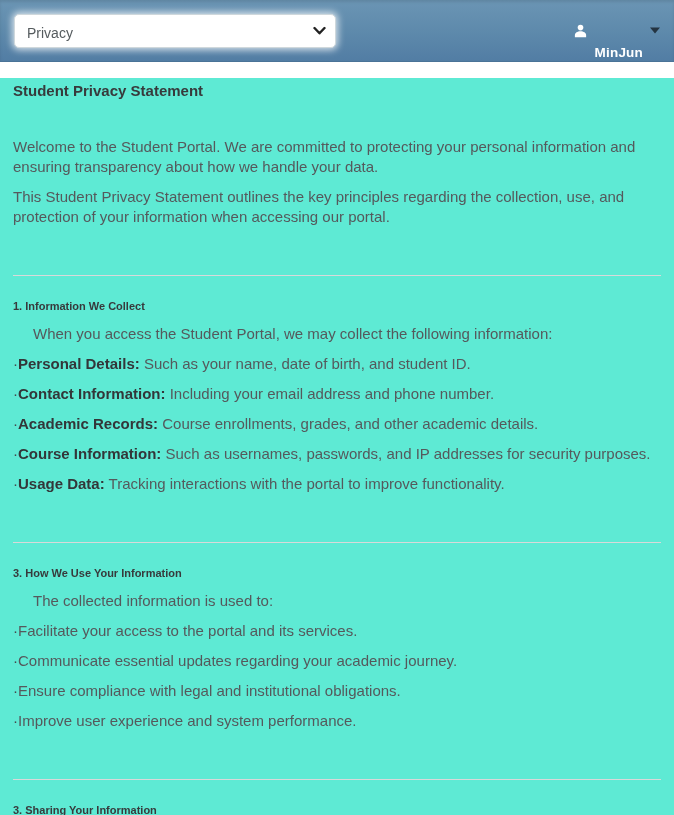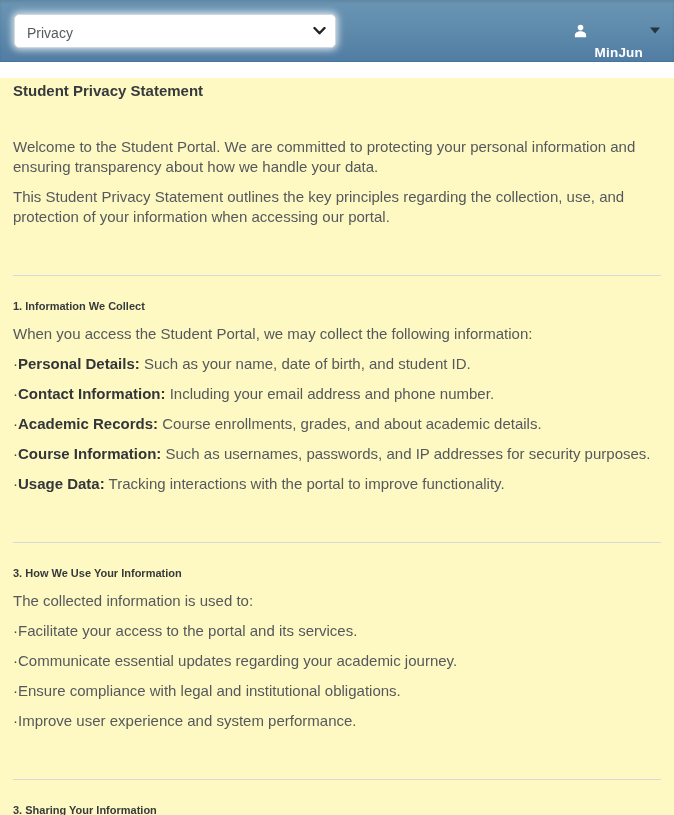--- a/index.html
+++ b/index.html
@@ -35,21 +35,21 @@
     pointer-events: none; display: flex;
   }
   .user-menu {
     display: flex; align-items: center; gap: 7px;
     color: #ffffff; cursor: pointer;
   }
   .user-name { font-size: 13.5px; font-weight: bold; letter-spacing: 0.2px; margin-top: 44px; }
   
   .content {
     margin-top: 16px;
-    background: #fef9c3;
+    background: #5eead4;
     height: 737px;
     padding: 3px 13px 0 13px;
     overflow: hidden;
     position: relative;
   }
   .page-title {
     font-size: 15px; font-weight: bold; color: #373a3c;
     line-height: 20px; margin-bottom: 36px;
   }
   .para {
@@ -60,20 +60,21 @@
     border: none; border-top: 1px solid #d9d9d9;
     margin: 48px 0 20px 0;
   }
   .section-heading {
     font-size: 11px; font-weight: bold; color: #373a3c;
     line-height: 20px; margin-bottom: 8px;
   }
   .section-lead {
     font-size: 15px; color: #55595c; line-height: 20px;
     margin-bottom: 8px;
+    margin-left: 20px;
   }
   .bullet {
     font-size: 15px; color: #55595c; line-height: 20px;
     margin: 10px 0;
   }
   .bullet .marker { color: #44484b; }
   .bullet strong { color: #333639; font-weight: bold; }
 </style>
 </head>
 <body>
@@ -115,21 +116,21 @@
   <div>
   <div>
     <hr class="divider">
     <div class="section-heading">1. Information We Collect</div>
     <p class="section-lead">When you access the Student Portal, we may collect the following information:</p>
     <div>
   <p class="bullet"><span class="marker">·</span><strong>Personal Details:</strong><span> Such as your name, date of birth, and student ID.</span></p>
 
   <p class="bullet"><span class="marker">·</span><strong>Contact Information:</strong><span> Including your email address and phone number.</span></p>
 
-  <p class="bullet"><span class="marker">·</span><strong>Academic Records:</strong><span> Course enrollments, grades, and about academic details.</span></p>
+  <p class="bullet"><span class="marker">·</span><strong>Academic Records:</strong><span> Course enrollments, grades, and other academic details.</span></p>
 
   <p class="bullet"><span class="marker">·</span><strong>Course Information:</strong><span> Such as usernames, passwords, and IP addresses for security purposes.</span></p>
 
   <p class="bullet"><span class="marker">·</span><strong>Usage Data:</strong><span> Tracking interactions with the portal to improve functionality.</span></p>
 </div>
   </div>
 
   <div>
     <hr class="divider">
     <div class="section-heading">3. How We Use Your Information</div>

